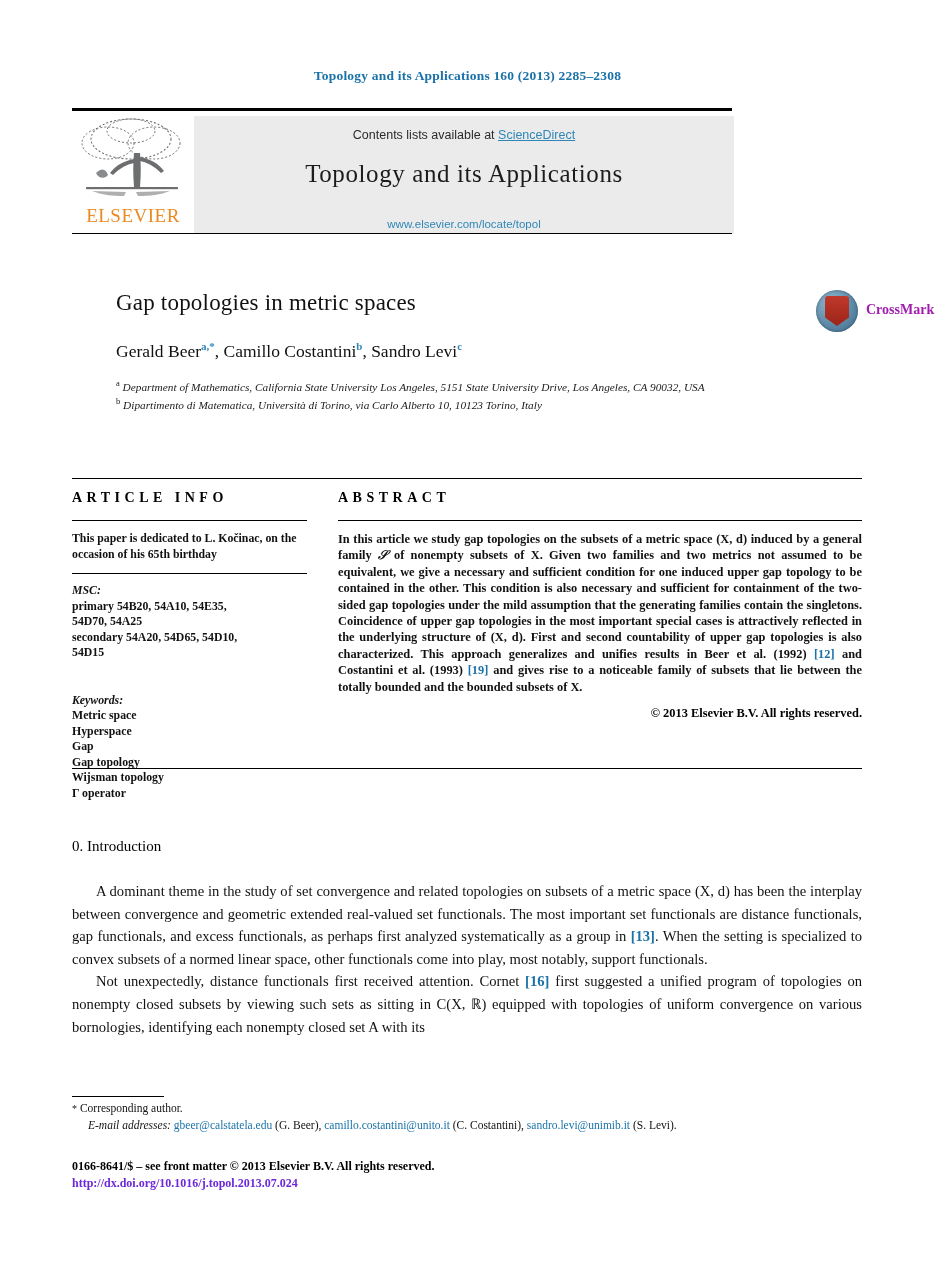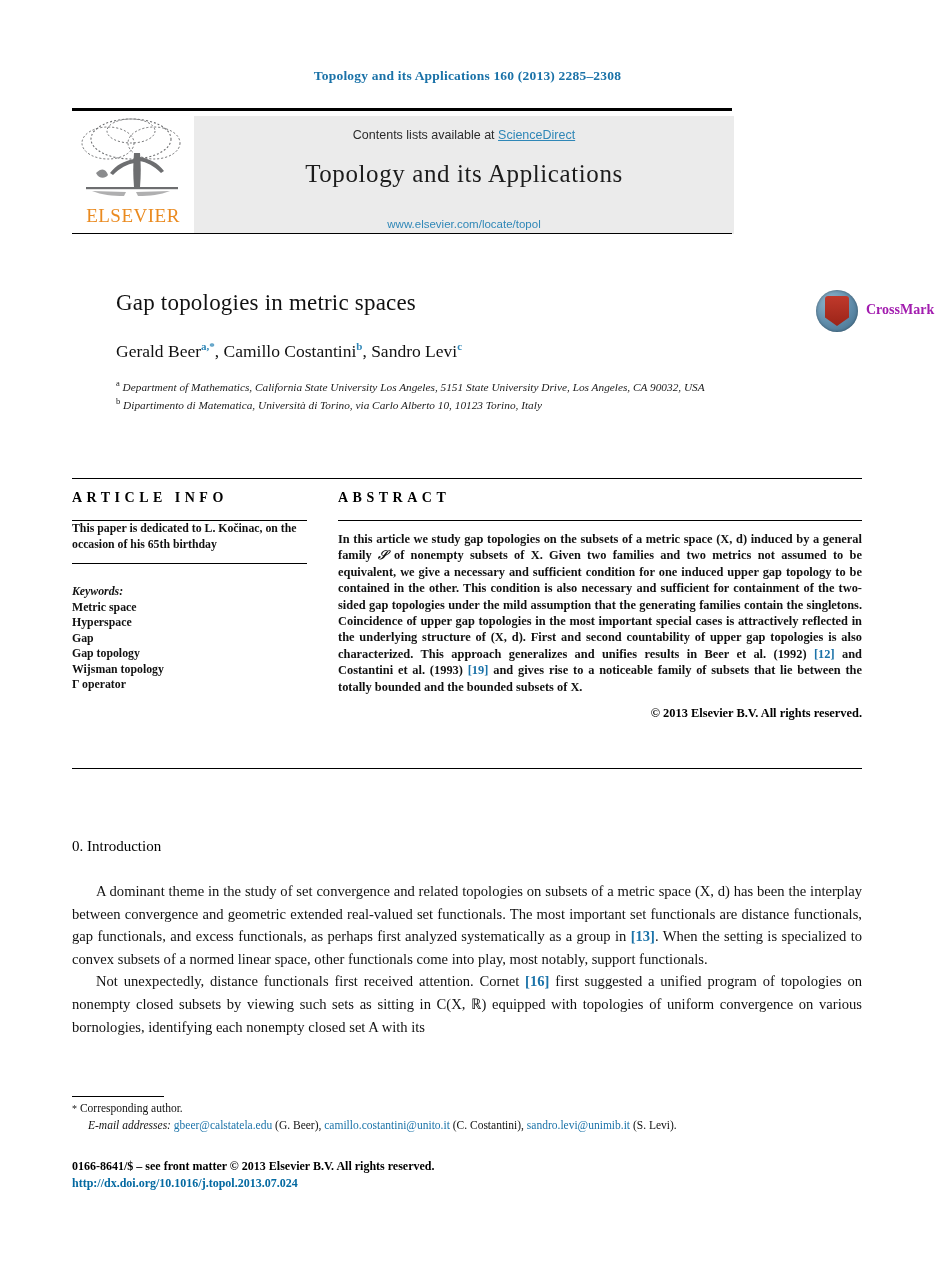--- a/index.html
+++ b/index.html
@@ -254,21 +254,21 @@
     background: #000;
     margin-top: 14px;
   }
   .info-block {
     font-family: "Liberation Serif", serif;
     font-size: 11.8px;
     line-height: 15.5px;
     font-weight: bold;
     color: #111;
   }
-  .info-dedication { }
+  .info-dedication { margin-top: 10px; }
   .info-rule {
     height: 1px;
     background: #000;
     margin: 11px 0 9px 0;
   }
   .info-heading {
     font-style: italic;
     font-weight: bold;
   }
   .keywords-list div { white-space: nowrap; }
@@ -340,21 +340,21 @@
   .mail { color: #1a72a8; margin-top: 8px; }
   .bottom-block {
     position: absolute;
     left: 72px; top: 1158px;
     width: 790px;
     font-family: "Liberation Serif", serif;
     font-size: 12px;
     line-height: 17px;
     font-weight: bold;
   }
-  .doi { color: #0369a1; }
+  .doi { color: #6d28d9; }
 </style>
 </head>
 <body>
 
 <div class="page">
 
   <div class="running-head">Topology and its Applications 160 (2013) 2285–2308</div>
 
   <div class="masthead">
     <div class="masthead-rule-top"></div>
@@ -415,22 +415,29 @@
   <div class="divider rule-above-info"></div>
 
   <div class="col-info">
     <div class="sec-label">ARTICLE INFO</div>
     <div class="thin-rule"></div>
 
     <div class="info-block info-dedication">This paper is dedicated to L. Kočinac, on the occasion of his 65th birthday</div>
 
     <div class="info-rule"></div>
 
-
-    <div class="info-block keywords-list" style="margin-top:20px">
+    <div class="info-block">
+      <div class="info-heading">MSC:</div>
+      <div>primary 54B20, 54A10, 54E35,</div>
+      <div>54D70, 54A25</div>
+      <div>secondary 54A20, 54D65, 54D10,</div>
+      <div>54D15</div>
+    </div>
+
+    <div class="info-block keywords-list" style="margin-top:32px">
       <div class="info-heading">Keywords:</div>
       <div>Metric space</div>
       <div>Hyperspace</div>
       <div>Gap</div>
       <div>Gap topology</div>
       <div>Wijsman topology</div>
       <div>Γ operator</div>
     </div>
   </div>
 

